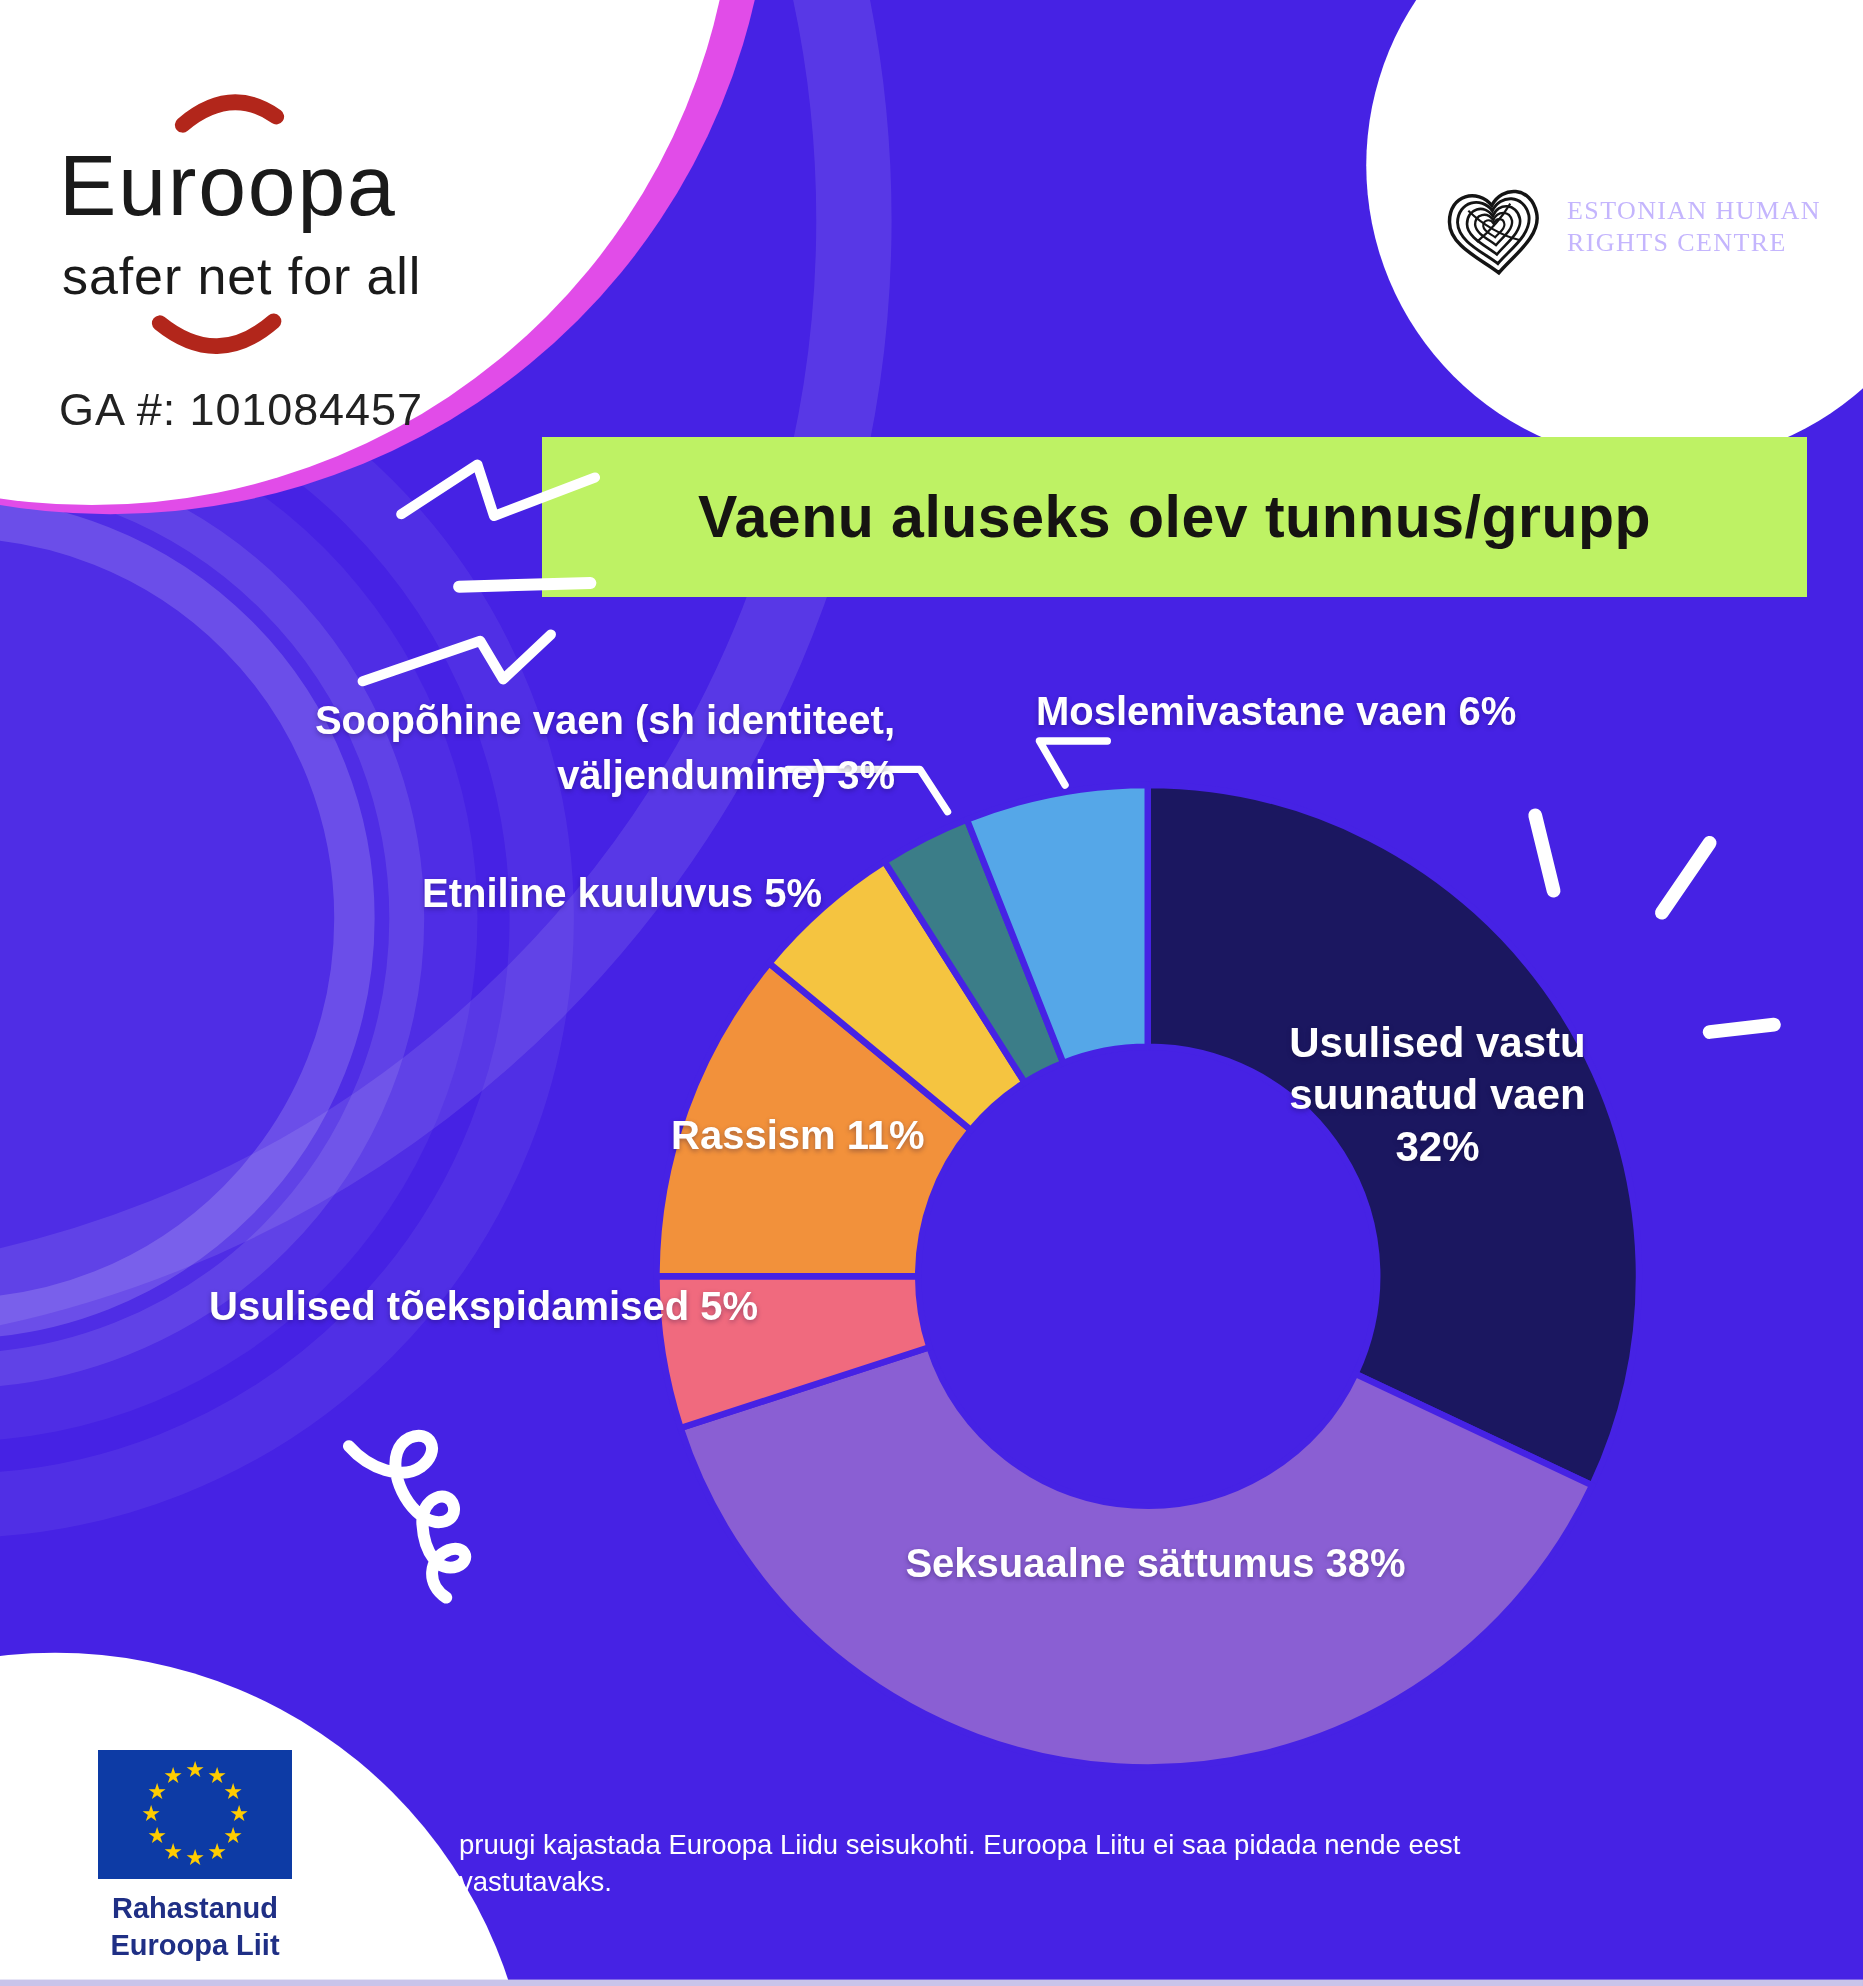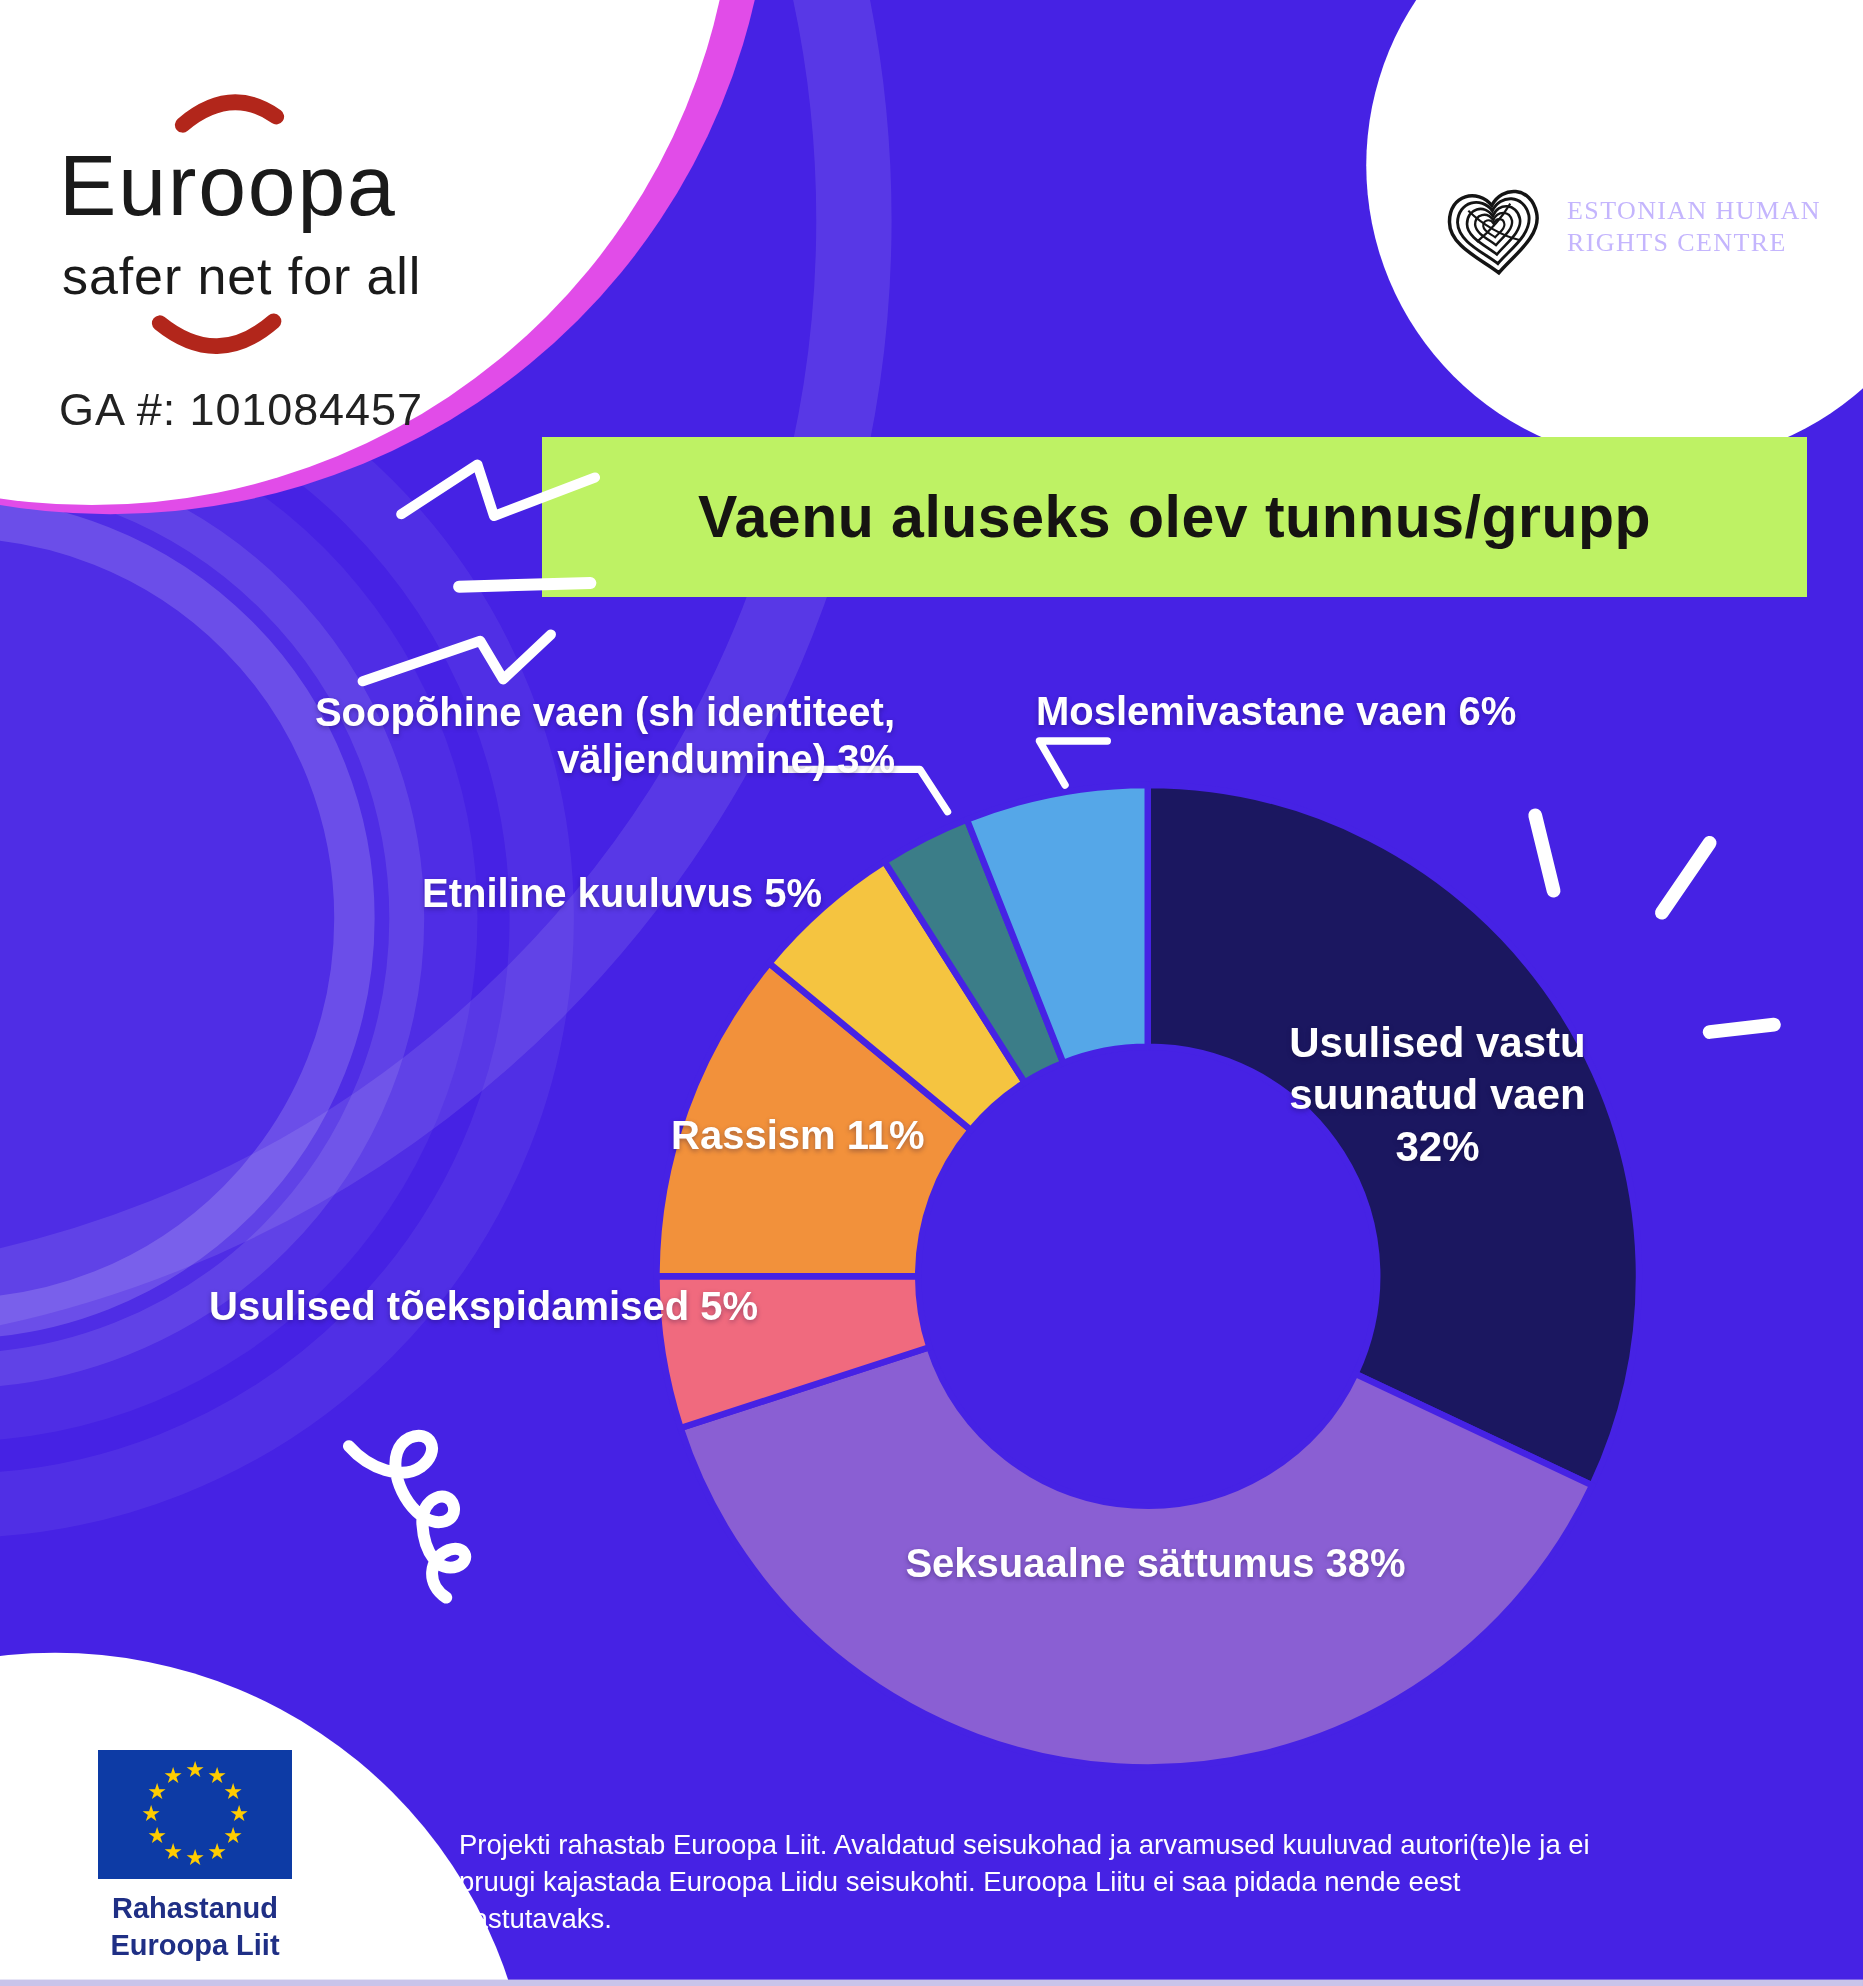--- a/index.html
+++ b/index.html
@@ -22,21 +22,21 @@
   .banner-title{font-size:59px;font-weight:700;color:#161412;letter-spacing:0.5px;}
   
   .chart-label{color:#fff;font-weight:700;font-size:40px;text-shadow:0 1.8px 5.5px rgba(20,10,60,0.35);white-space:nowrap;}
   .lbl-soopohine{right:968px;top:689px;text-align:right;line-height:47px;}
   .lbl-etniline{left:422px;top:871px;}
   .lbl-moslemi{left:1036px;top:689px;}
   .lbl-rassism{left:671px;top:1113px;}
   .lbl-usulised{left:209px;top:1284px;}
   .lbl-seksuaalne{left:880px;top:1541px;width:551px;text-align:center;}
   .lbl-pagulaste{left:1254px;top:1017px;width:367px;text-align:center;line-height:52px;font-size:42px;}
-  .lbl-soopohine span{display:block;}
+  .lbl-soopohine span{display:block;margin-top:8px;}
   .lbl-pagulaste span{display:block;}
   
   .eu-flag{left:98px;top:1750px;width:194px;height:129px;background:#0D3BA5;}
   .eu-flag .star{position:absolute;color:#FFCC00;font-size:22px;line-height:22px;transform:translate(-50%,-50%);}
   .eu-caption{left:98px;top:1890px;width:194px;text-align:center;font-size:29px;line-height:37px;
               font-weight:700;color:#1F2F85;}
   .disclaimer{left:459px;top:1826px;color:#ffffff;font-size:27.5px;line-height:37px;font-weight:400;}
 </style>
 </head>
 <body>
@@ -142,19 +142,18 @@
       <span class="star" style="left: 53px; top: 64px;">★</span>
       <span class="star" style="left: 59px; top: 42px;">★</span>
       <span class="star" style="left: 75px; top: 26px;">★</span>
     </div>
   <div class="abs eu-caption">
     <span style="display:block;">Rahastanud</span>
     <span style="display:block;">Euroopa Liit</span>
   </div>
 
   <div class="abs disclaimer" id="disclaimer">
-      <div>Projekti rahastab Euroopa Liit. Avaldatud seisukohad ja arvamused kuuluvad autori(te)le ja ei</div>
       <div>pruugi kajastada Euroopa Liidu seisukohti. Euroopa Liitu ei saa pidada nende eest</div>
       <div>vastutavaks.</div>
     </div>
 
 </div>
 
 
 </body></html>

